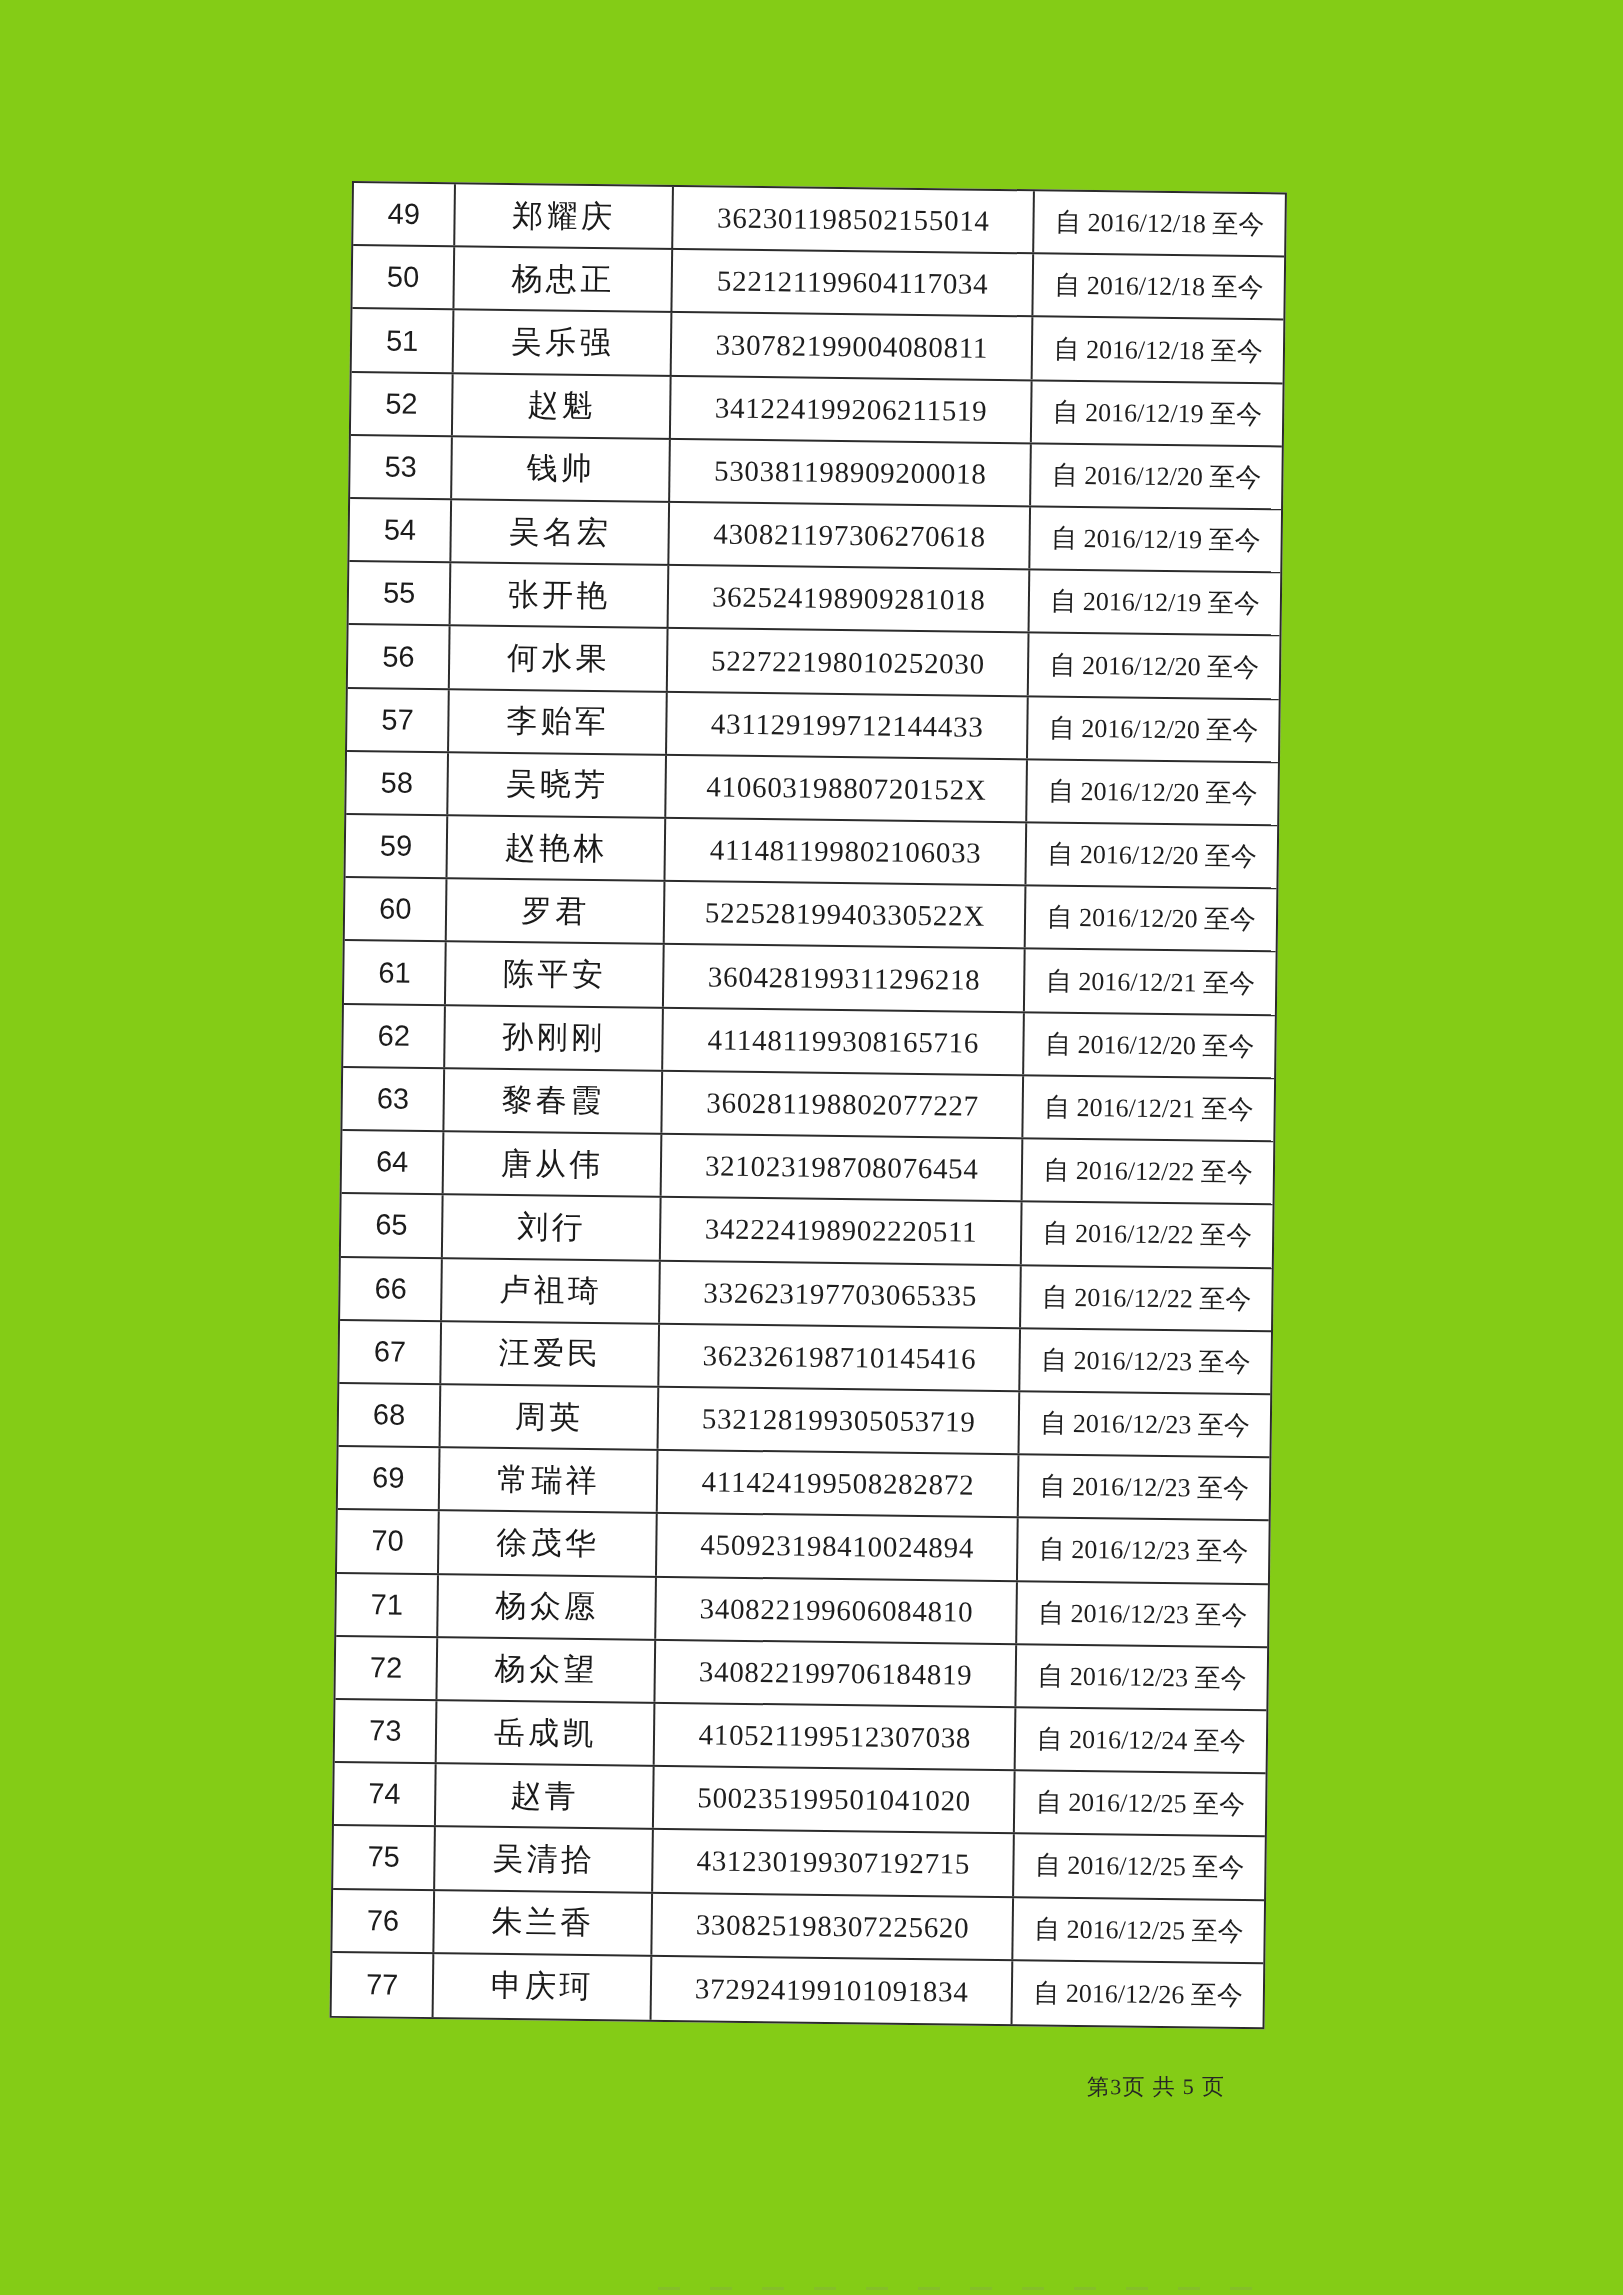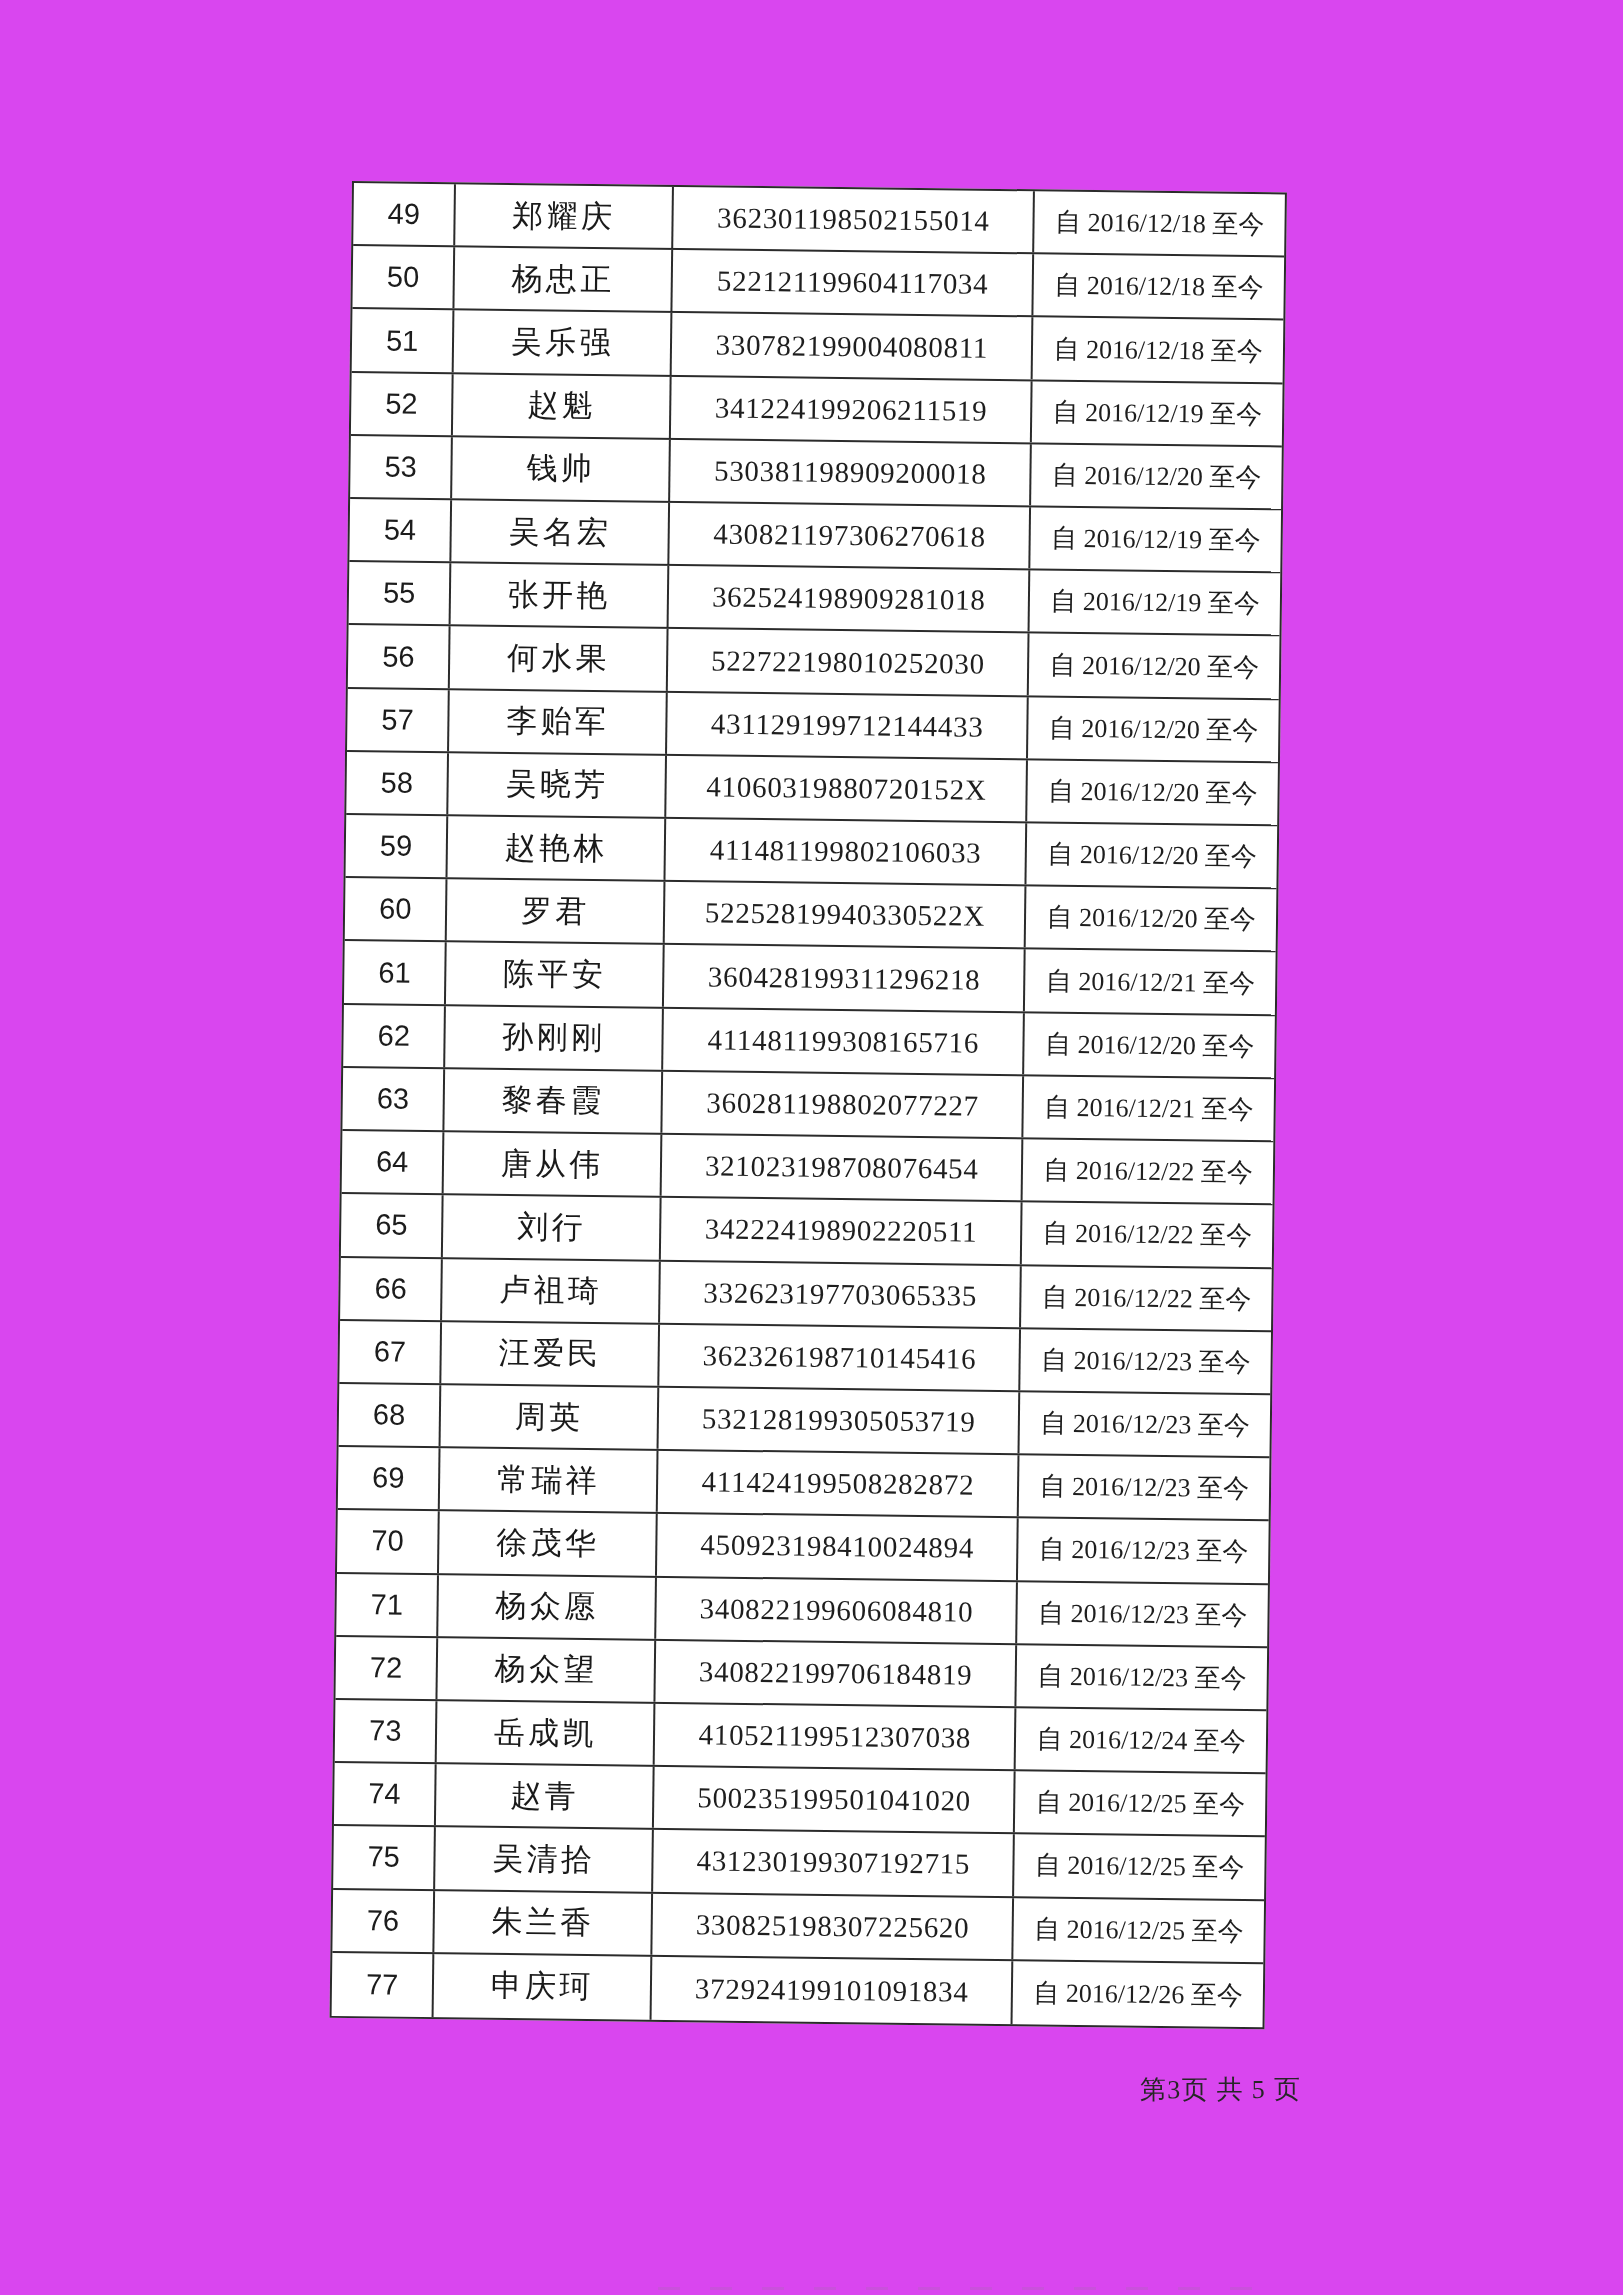--- a/index.html
+++ b/index.html
@@ -12,21 +12,21 @@
     position: relative;
     background: #ffffff;
     font-family: "Liberation Serif", serif;
     color: #222222;
     overflow: hidden;
   }
   
   .sheet {
     position: absolute;
     inset: 0;
-    background: #d946ef;
+    background: #84cc16;
     text-align: right;
   }
   
   .roster {
     position: absolute;
     left: 352px;
     top: 181px;
     width: 935px;
     height: 1837px;
     box-sizing: border-box;
@@ -72,23 +72,23 @@
     font-size: 29px;
     letter-spacing: 0.7px;
     color: #1e1e1e;
   }
   .c-period {
     font-size: 26px;
     color: #1e1e1e;
   }
   .footer {
     position: absolute;
-    left: 1140px;
+    left: 1087px;
     top: 2072px;
-    font-size: 26px;
+    font-size: 22px;
     letter-spacing: 1.3px;
     color: #262626;
     transform: rotate(-0.2deg);
   }
   
   .smudge {
     position: absolute;
     left: 658px;
     top: 2287px;
     width: 622px;

